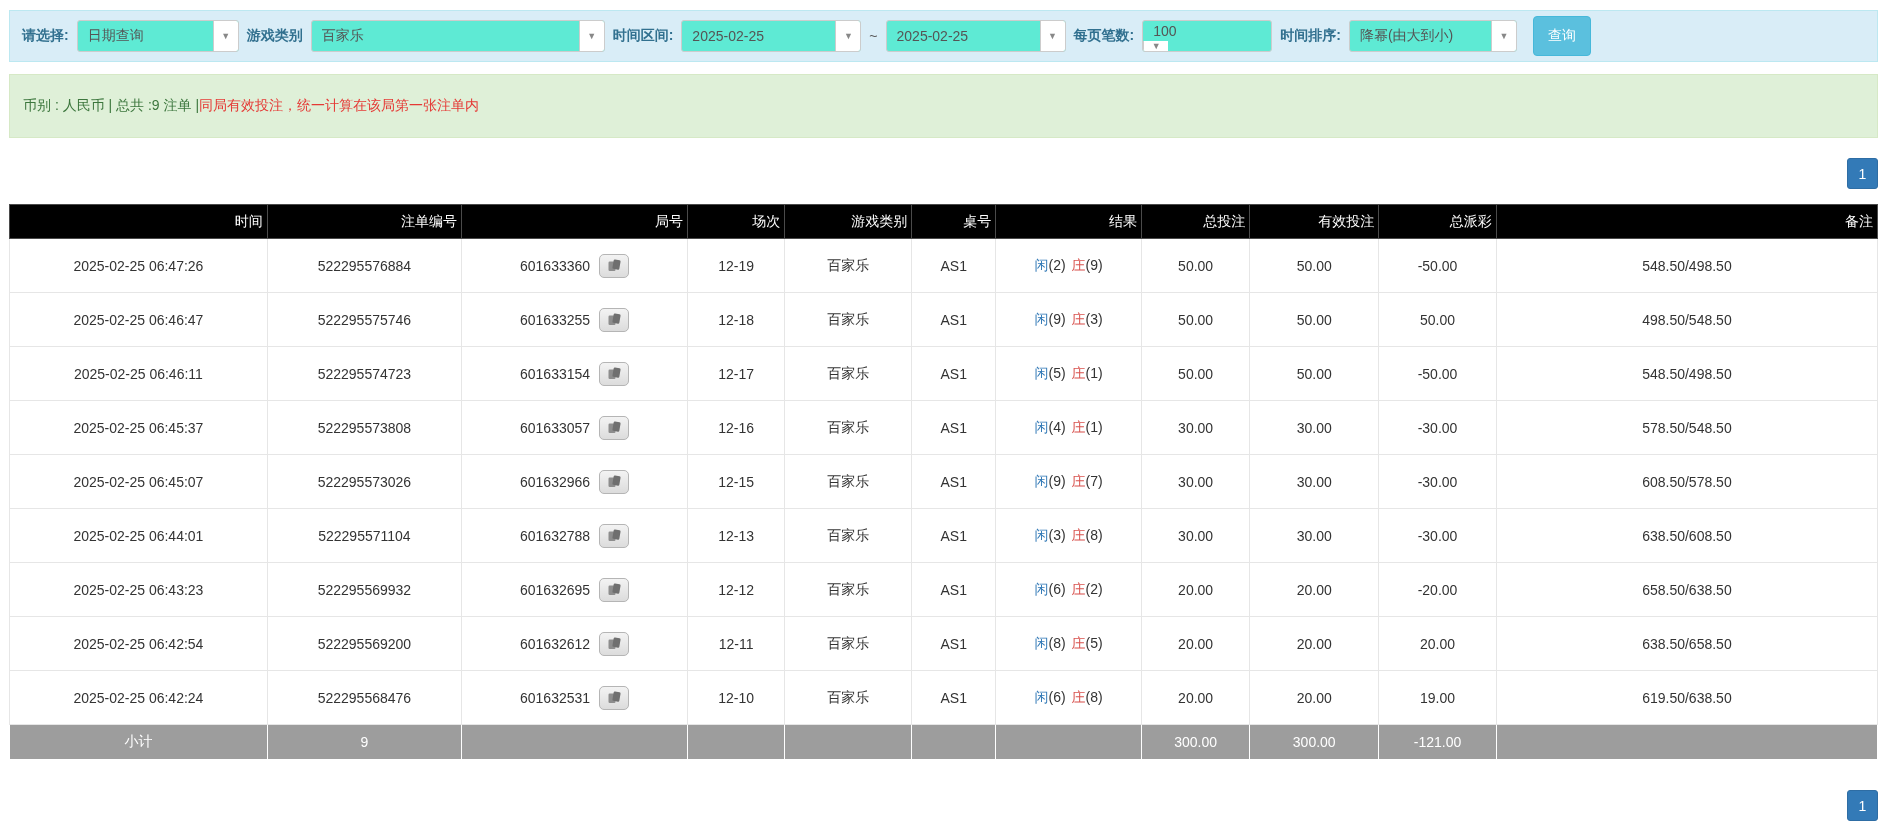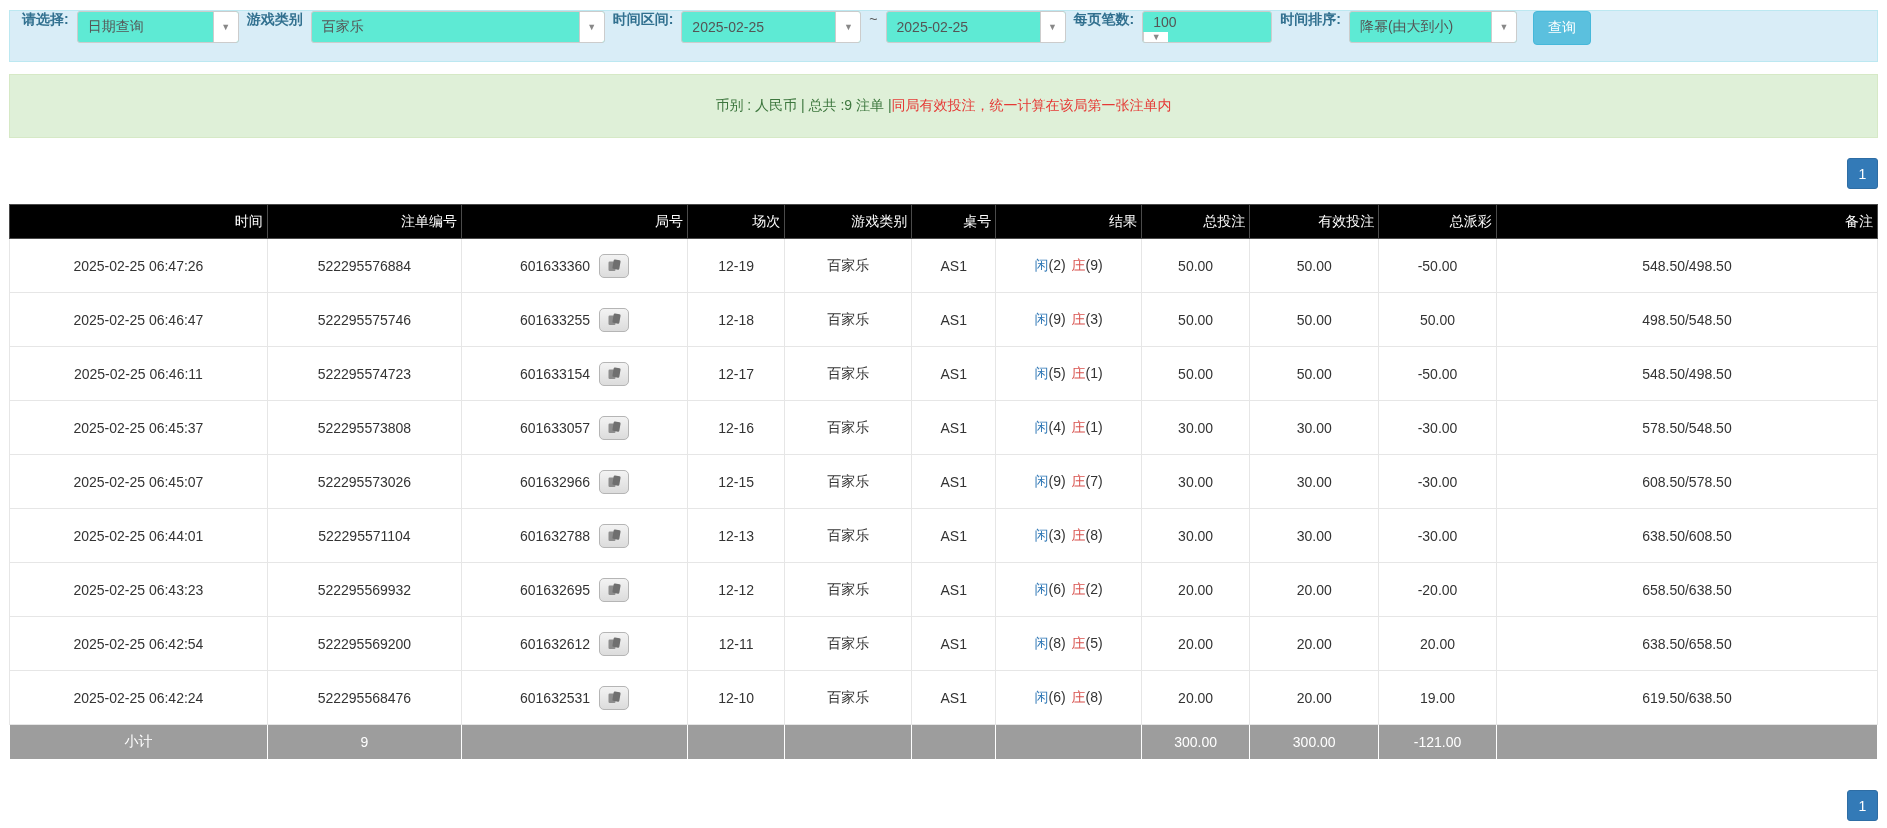--- a/index.html
+++ b/index.html
@@ -21,21 +21,21 @@
     width:1887px;height:828px;overflow:hidden;background:#fff;
     font-family:"Liberation Sans","DejaVu Sans",sans-serif;
     font-size:14px;color:#333;position:relative;
   }
   
   .filter-bar{
     margin:10px 9px 0 9px;
     background:var(--bar-blue-bg);
     border:1px solid var(--bar-blue-border);
     height:52px;
-    display:flex;gap:8px;
+    display:flex;align-items:center;gap:8px;
     padding:0 12px;
   }
   .flabel{color:var(--label-blue);font-weight:bold;white-space:nowrap;}
   .tilde{color:#555;}
   .combo{
     display:inline-flex;align-items:stretch;height:32px;background:#5eead4;
     border:1px solid #ccc;border-radius:3px;cursor:pointer;overflow:hidden;
   }
   .combo-value{
     flex:1;display:flex;align-items:center;padding:0 10px;color:#555;
@@ -45,30 +45,30 @@
     width:25px;border-left:1px solid #ccc;display:flex;align-items:center;
     justify-content:center;color:#888;font-size:9px;background:#fff;flex:none;
   }
   .w-querytype{width:162px;}
   .w-gametype{width:294px;}
   .w-date{width:180px;}
   .w-perpage{width:130px;flex-direction:column;}
   .w-sort{width:168px;}
   .query-btn{
     background:var(--button-blue);border:1px solid #46b8da;color:#fff;
-    height:34px;padding:0 14px;border-radius:4px;font-size:14px;cursor:pointer;
+    height:40px;padding:0 14px;border-radius:4px;font-size:14px;cursor:pointer;
     margin-left:8px;font-family:inherit;
   }
   
   .summary-bar{
     margin:12px 9px 0 9px;
     background:var(--bar-green-bg);
     border:1px solid var(--bar-green-border);
     height:64px;
-    display:flex;align-items:center;justify-content:center;
+    display:flex;align-items:center;justify-content:flex-start;
     padding:0 13px;
   }
   .summary-left{color:var(--green-text);}
   .summary-right{color:var(--red);}
   
   .pagination{margin:20px 9px 0 9px;display:flex;justify-content:flex-end;}
   .pagination.bottom{margin-top:30px;}
   .page-btn{
     min-width:31px;height:31px;background:var(--accent-blue);
     border:1px solid #2e6da4;color:#fff;border-radius:3px;font-size:14px;

